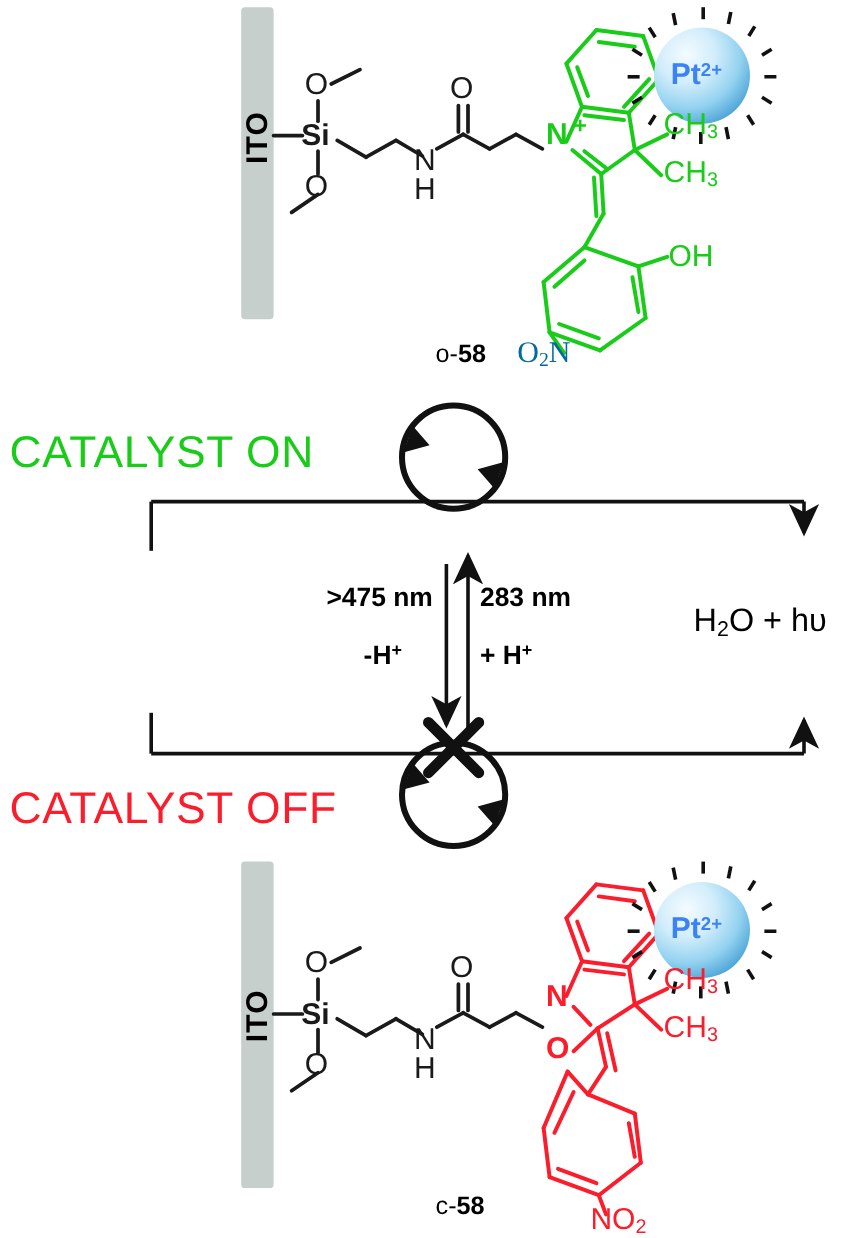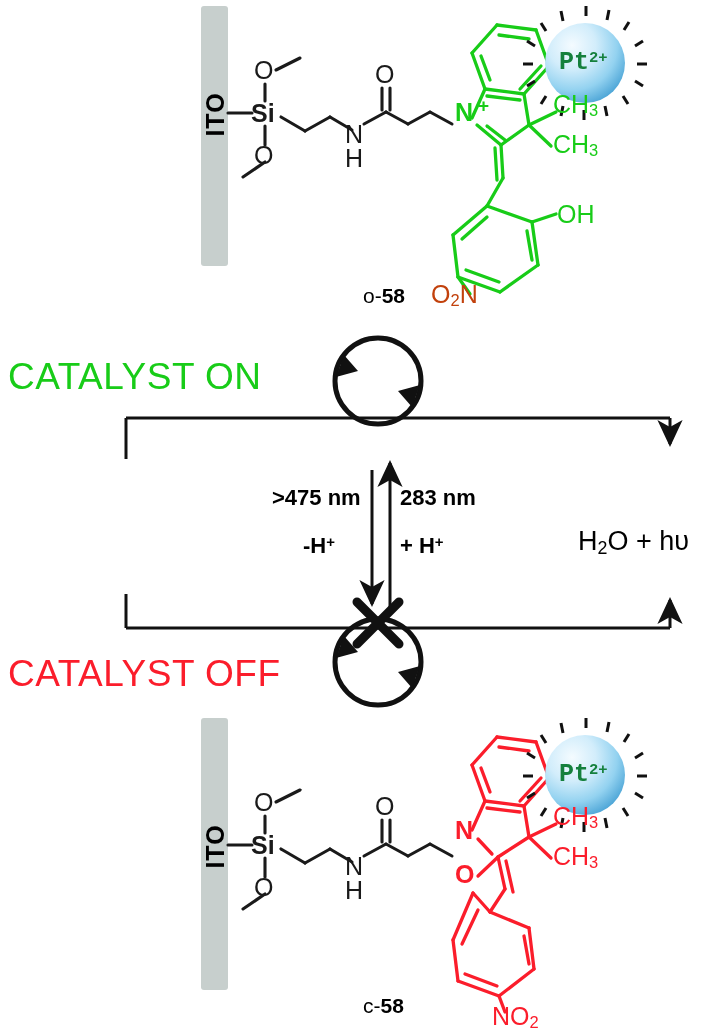--- a/index.html
+++ b/index.html
@@ -9,21 +9,21 @@
   svg.layer{position:absolute;left:0;top:0;width:708px;height:1032px;}
   .txt{position:absolute;white-space:nowrap;line-height:1;}
   .catalyst-on{color:#18cc18;font-size:37px;letter-spacing:.5px;}
   .catalyst-off{color:#fb1d2b;font-size:37px;letter-spacing:.5px;}
   .species{font-size:27px;color:#000;}
   .species sub{font-size:.66em;vertical-align:-.22em;}
   .cond{font-size:22px;color:#000;font-weight:bold;}
   .cond sup{font-size:.68em;vertical-align:.42em;}
   .molname{font-size:21px;color:#000;}
   .molname b{font-weight:bold;}
-  .ptlabel{position:absolute;font-size:25px;font-weight:bold;color:#15803d;font-family:Liberation Mono, monospace;}
+  .ptlabel{position:absolute;font-size:25px;font-weight:bold;color:#3b82f6;}
   .ptlabel sup{font-size:.62em;vertical-align:.45em;}
   .atom{font-size:25px;font-weight:500;}
   .atom sub{font-size:.66em;vertical-align:-.2em;}
   .ito-label{position:absolute;font-size:25px;font-weight:bold;color:#000;
              transform:rotate(-90deg);transform-origin:center;letter-spacing:1px;}
 </style>
 </head>
 <body>
 
 <div class="stage">
@@ -264,32 +264,32 @@
   <div class="txt atom" style="left:251px;top:101px;color:#1a1a1a;font-weight:600;">Si</div>
   <div class="txt atom" style="left:254px;top:143px;color:#1a1a1a;">O</div>
   <div class="txt atom" style="left:345px;top:122px;color:#1a1a1a;">N</div>
   <div class="txt atom" style="left:345px;top:146px;color:#1a1a1a;">H</div>
   <div class="txt atom" style="left:375px;top:62px;color:#1a1a1a;">O</div>
   <div class="txt atom" style="left:455px;top:100px;color:#18cc18;font-weight:600;">N</div>
   <div class="txt" style="left:478px;top:96px;color:#18cc18;font-size:19px;font-weight:700;">+</div>
   <div class="txt atom" style="left:553px;top:92px;color:#18cc18;">CH<sub>3</sub></div>
   <div class="txt atom" style="left:553px;top:132px;color:#18cc18;">CH<sub>3</sub></div>
   <div class="txt atom" style="left:557px;top:202px;color:#18cc18;text-align:center;">OH</div>
-  <div class="txt atom" style="left:431px;top:282px;color:#c2410c;">O<sub>2</sub>N</div>
+  <div class="txt atom" style="left:431px;top:282px;color:#0369a1;font-family:Liberation Serif, serif;">O<sub>2</sub>N</div>
 
   <div class="ptlabel" style="left:559px;top:48px;">Pt<sup>2+</sup></div>
   <div class="ptlabel" style="left:559px;top:760px;">Pt<sup>2+</sup></div>
 
   <div class="txt molname" style="left:363px;top:285px;">o-<b>58</b></div>
   <div class="txt molname" style="left:363px;top:995px;">c-<b>58</b></div>
 
   <div class="txt catalyst-off" style="left:8px;top:655px;">CATALYST OFF</div>
   <div class="txt catalyst-on" style="left:8px;top:358px;">CATALYST ON</div>
 
-  <div class="txt species" style="left:578px;top:504px;margin-top:24px;">H<sub>2</sub>O + hυ</div>
+  <div class="txt species" style="left:578px;top:504px;">H<sub>2</sub>O + hυ</div>
 
   <div class="txt cond" style="left:272px;top:487px;">&gt;475 nm</div>
   <div class="txt cond" style="left:400px;top:487px;">283 nm</div>
   <div class="txt cond" style="left:303px;top:535px;">-H<sup>+</sup></div>
   <div class="txt cond" style="left:400px;top:535px;">+ H<sup>+</sup></div>
 
   <div class="txt atom" style="left:254px;top:790px;color:#1a1a1a;">O</div>
   <div class="txt atom" style="left:251px;top:833px;color:#1a1a1a;font-weight:600;">Si</div>
   <div class="txt atom" style="left:254px;top:875px;color:#1a1a1a;">O</div>
   <div class="txt atom" style="left:345px;top:854px;color:#1a1a1a;">N</div>

